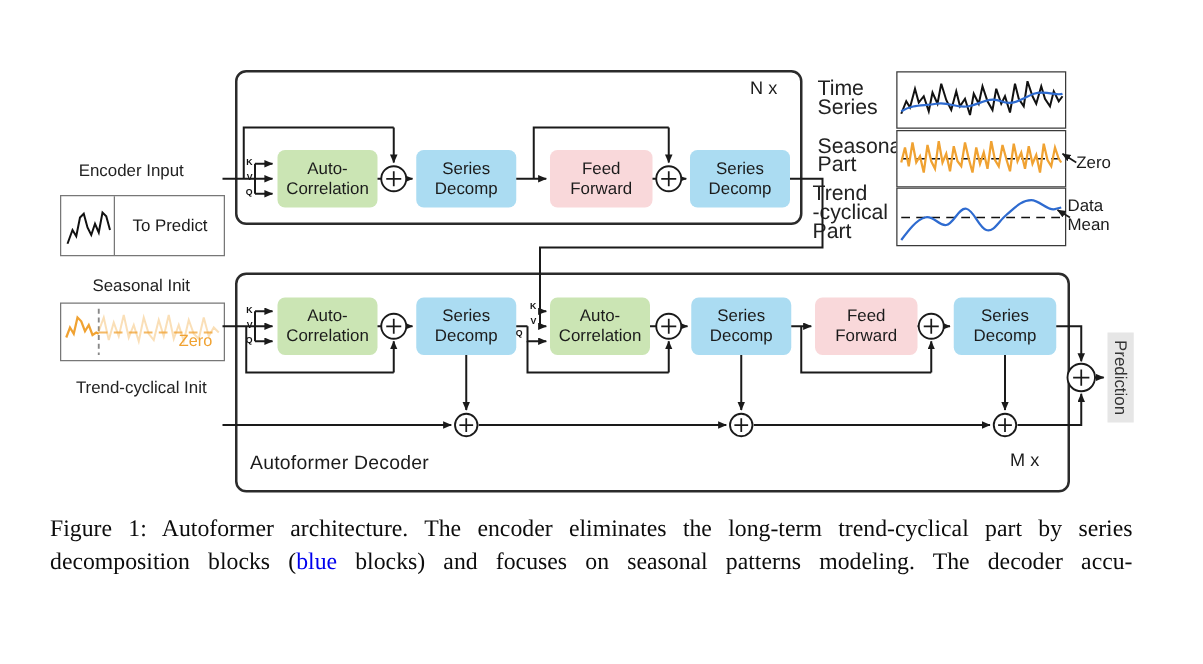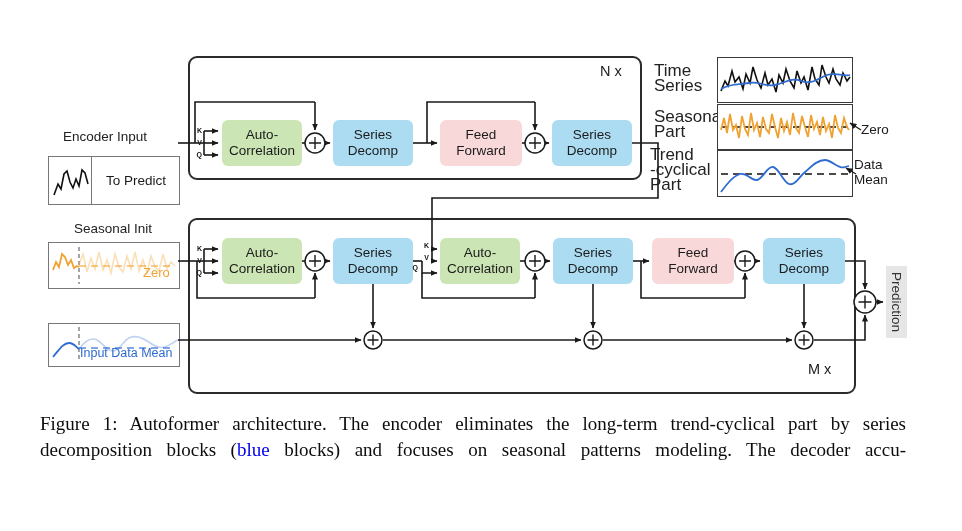--- a/index.html
+++ b/index.html
@@ -128,20 +128,21 @@
     </svg>
   </div>
 
   <div class="annot" style="left:861px;top:122px;">Zero</div>
   <div class="annot" style="left:854px;top:157px;">
     <div>Data</div>
     <div>Mean</div>
   </div>
 
   <div class="frame" style="left:188px;top:218px;width:664px;height:172px;"></div>
+  <div class="frame-title" style="left:200px;top:362px;">Autoformer Decoder</div>
   <div class="repeat-lbl" style="left:808px;top:361px;">M x</div>
 
   <div class="blk green" style="left:222px;top:238px;">
     <span>Auto-</span>
     <span>Correlation</span>
   </div>
   <div class="blk blue" style="left:333px;top:238px;">
     <span>Series</span>
     <span>Decomp</span>
   </div>
@@ -174,29 +175,21 @@
   <div class="inbox" style="left:48px;top:242px;width:130px;height:45px;">
     <svg class="sketch" width="130" height="45" viewBox="0 0 130 45" style="position:absolute;left:0;top:0;">
       <path d="M30,4 V41" stroke="#888" stroke-width="1.5" stroke-dasharray="4,3" fill="none"></path>
       <path d="M4,27 L7,19 L10,24 L13,11 L16,14 L19,22 L22,17 L25,25 L28,23 L30,24" fill="none" stroke="var(--series_orange,#f0a232)" stroke-width="1.8"></path>
       <path d="M30,22 L34,11 L38,29 L42,15 L46,26 L50,9 L54,27 L58,17 L62,30 L66,11 L70,24 L74,29 L78,13 L82,26 L86,9 L90,28 L94,17 L98,30 L102,13 L106,24 L110,28 L114,11 L118,26 L122,19 L126,23" fill="none" stroke="var(--series_orange,#f0a232)" stroke-width="1.6" opacity="0.35"></path>
       <path d="M30,23 H126" stroke="var(--series_orange,#f0a232)" stroke-width="1.6" stroke-dasharray="7,5" opacity="0.75" fill="none"></path>
     </svg>
     <div class="mini-note" style="left:94px;top:22px;color:var(--series_orange,#f0a232);">Zero</div>
   </div>
 
-  <div class="inbox" style="left:48px;top:323px;width:130px;height:42px;">
-    <svg class="sketch" width="130" height="42" viewBox="0 0 130 42" style="position:absolute;left:0;top:0;">
-      <path d="M30,3 V38" stroke="#888" stroke-width="1.5" stroke-dasharray="4,3" fill="none"></path>
-      <path d="M4,33 C10,26 14,19 20,19 C25,19 27,23 30,25" fill="none" stroke="var(--series_blue,#2e6bd0)" stroke-width="1.8"></path>
-      <path d="M30,25 C36,17 42,13 48,16 C54,19 58,27 64,27 C70,27 74,17 80,14 C86,11 92,13 98,17 C104,21 110,25 116,23 C122,21 126,17 129,16" fill="none" stroke="var(--series_blue,#2e6bd0)" stroke-width="1.6" opacity="0.3"></path>
-      <path d="M30,24 H126" stroke="var(--series_blue,#2e6bd0)" stroke-width="1.6" stroke-dasharray="7,5" opacity="0.8" fill="none"></path>
-    </svg>
-    <div class="mini-note" style="left:31px;top:22px;font-size:12.5px;color:var(--series_blue,#2e6bd0);">Input Data Mean</div>
-  </div>
+  <div class="inbox-label" style="left:40px;top:302px;width:146px;">Trend-cyclical Init</div>
 
   <div class="pred" style="left:886px;top:266px;width:21px;height:72px;">Prediction</div>
 
   <svg id="overlay" width="962" height="531" viewBox="0 0 962 531">
     <defs>
       <marker id="ah" markerWidth="8" markerHeight="7" refX="6.5" refY="3" orient="auto" markerUnits="userSpaceOnUse">
         <path d="M0,0 L7,3 L0,6 Z" fill="#1a1a1a"></path>
       </marker>
     </defs>
 

